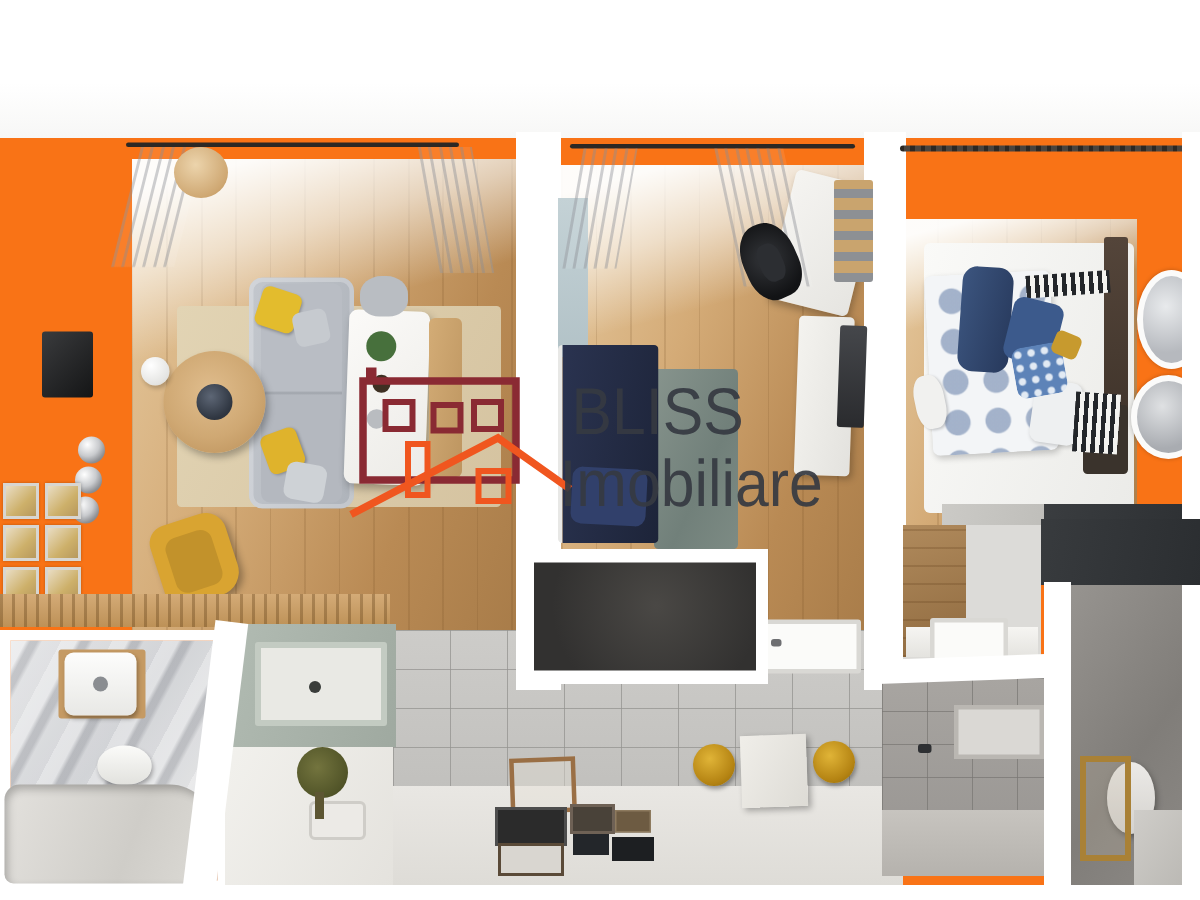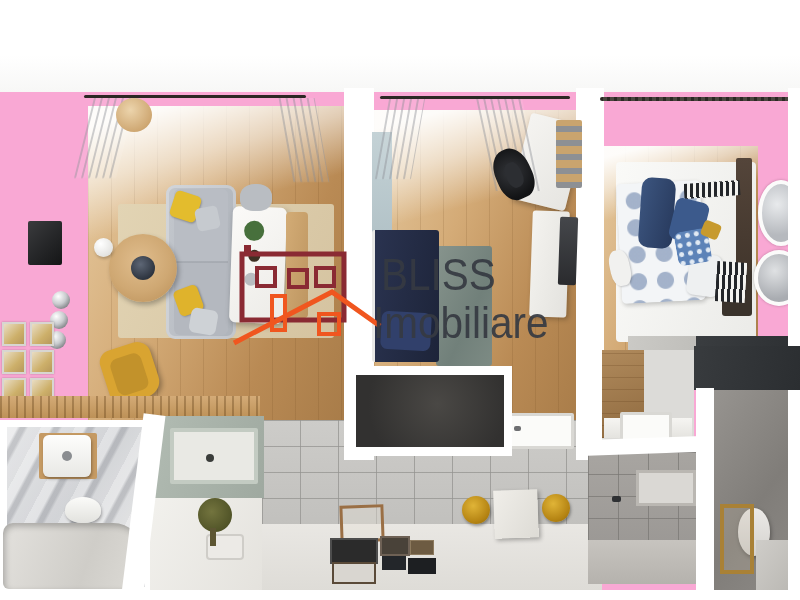--- a/index.html
+++ b/index.html
@@ -1,16 +1,16 @@
 <!DOCTYPE html>
 <html><head>
 <meta charset="utf-8">
 <style>
   html,body{margin:0;padding:0;background:#ffffff;}
-  .stage{position:relative;width:800px;height:600px;background:#f9a8d4;overflow:hidden;
+  .stage{position:relative;width:800px;height:600px;background:#f97316;overflow:hidden;
          font-family:"Liberation Sans", sans-serif;text-align:center;}
   .abs{position:absolute;}
   
   .wood{
     background-image:
       repeating-linear-gradient(90deg, rgba(110,72,30,.16) 0 1px, rgba(0,0,0,0) 1px 23px),
       linear-gradient(112deg,#e6caa0 0%,#d4ab77 38%,#b98a54 72%,#a87c49 100%);
   }
   .wood-dark{
     background-image:

